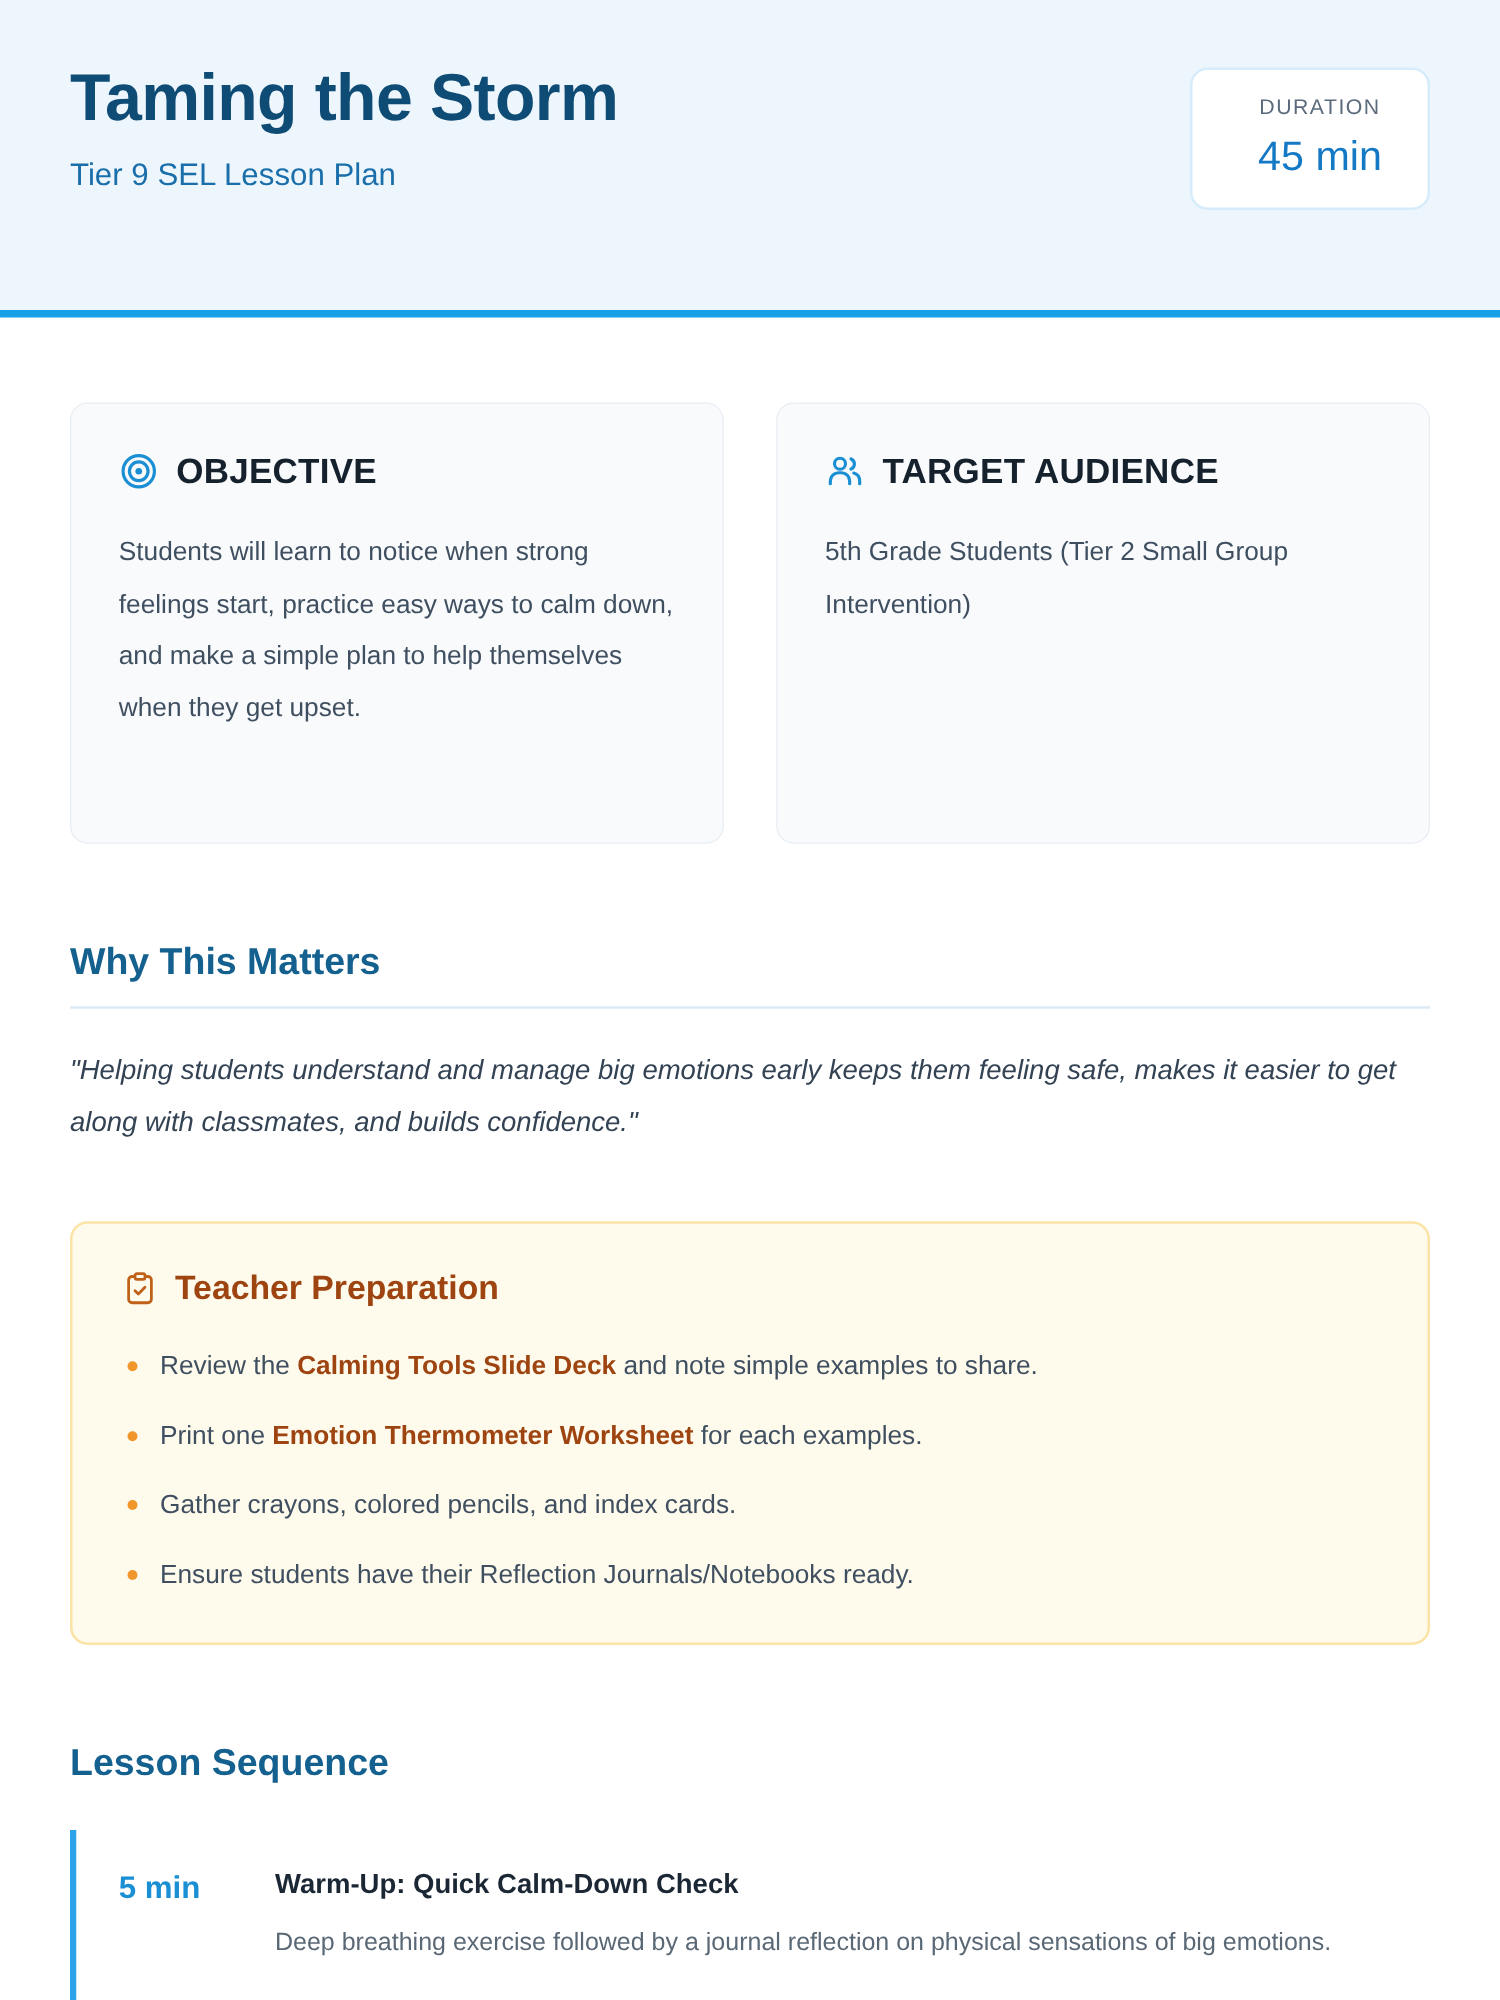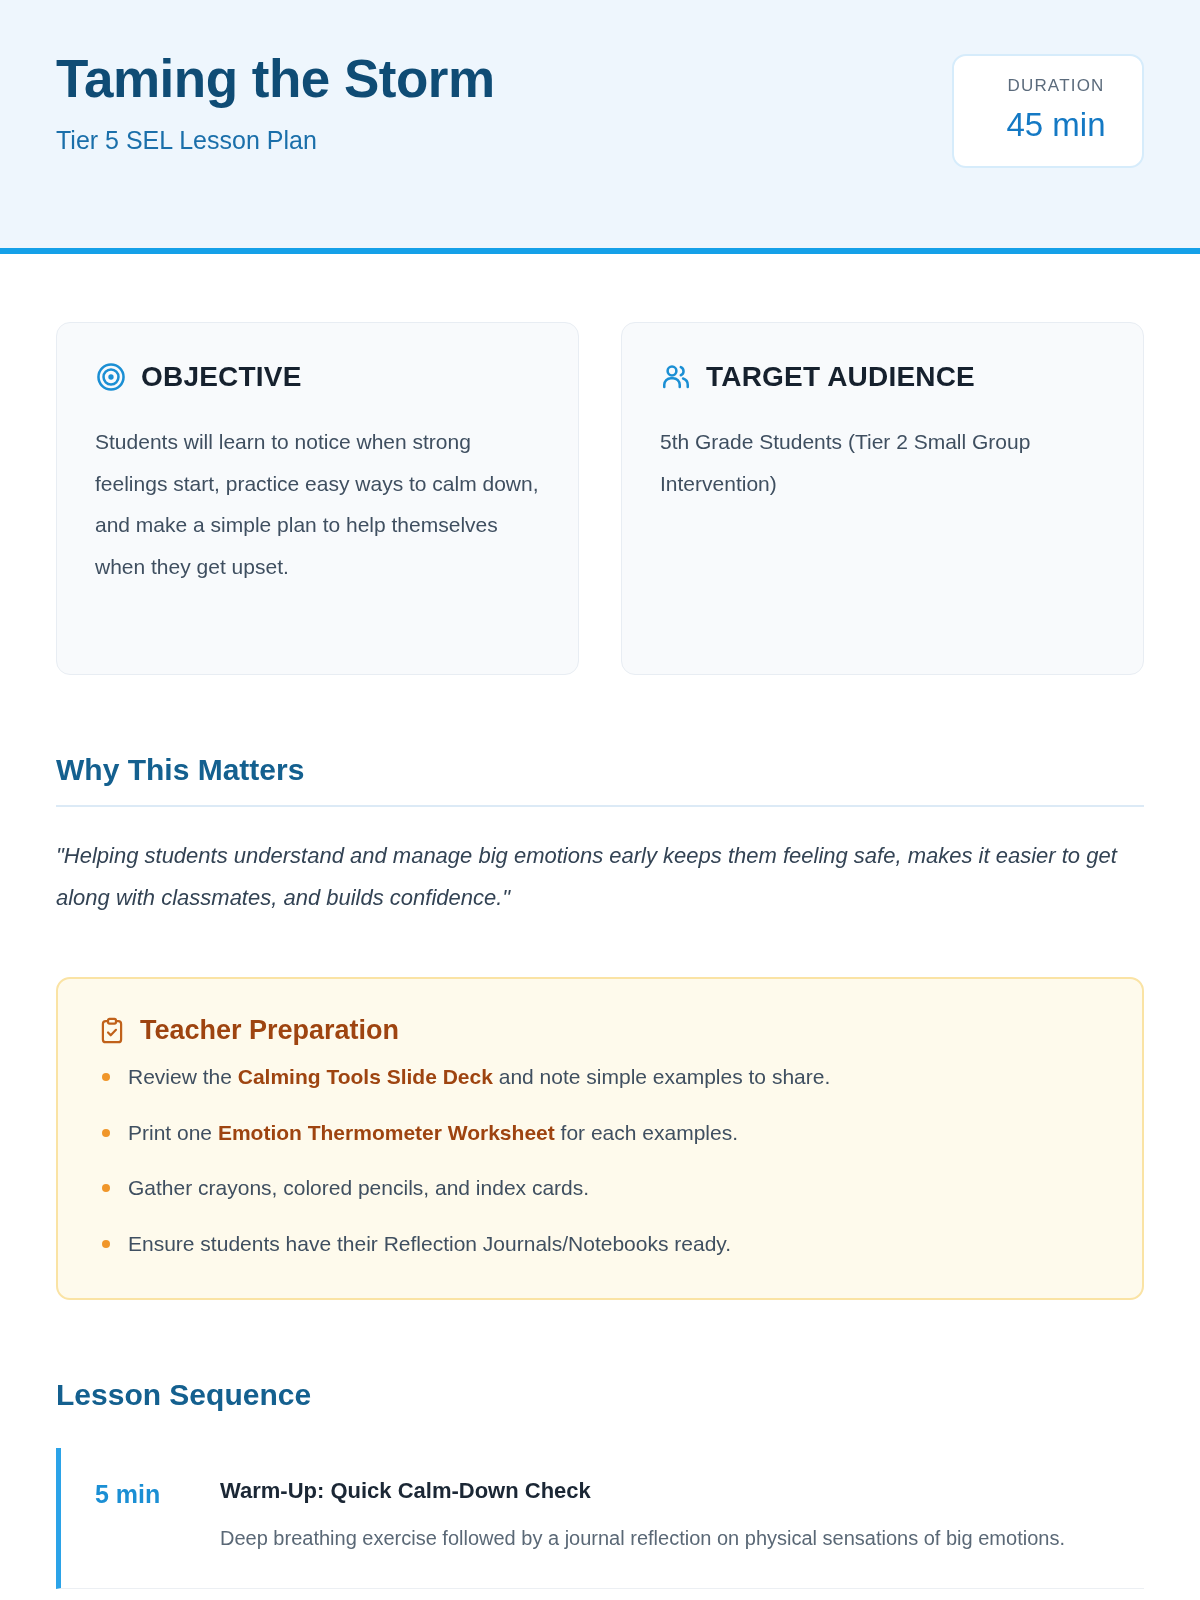--- a/index.html
+++ b/index.html
@@ -122,21 +122,21 @@
     margin-top: 58px;
     background: #fefaec;
     border: 2px solid #fae3a4;
     border-radius: 14px;
     padding: 36px 40px 40px 40px;
   }
   .prep-head {
     display: flex;
     align-items: center;
     gap: 14px;
-    margin-bottom: 16px;
+    margin-bottom: 32px;
   }
   .prep-title {
     font-size: 27px;
     font-weight: 700;
     color: #9e4410;
   }
   .prep-list { list-style: none; }
   .prep-list li {
     position: relative;
     padding-left: 30px;
@@ -185,21 +185,21 @@
     line-height: 1.62;
     color: #5a6876;
   }
 </style>
 </head>
 <body>
 
 <div class="header">
   <div class="header-text">
     <div class="doc-title">Taming the Storm</div>
-    <div class="doc-subtitle">Tier 5 SEL Lesson Plan</div>
+    <div class="doc-subtitle">Tier 9 SEL Lesson Plan</div>
   </div>
   <div class="duration-badge">
     <div class="duration-label">DURATION</div>
     <div class="duration-value">45 min</div>
   </div>
 </div>
 <div class="header-rule"></div>
 
 <div class="content">
 

